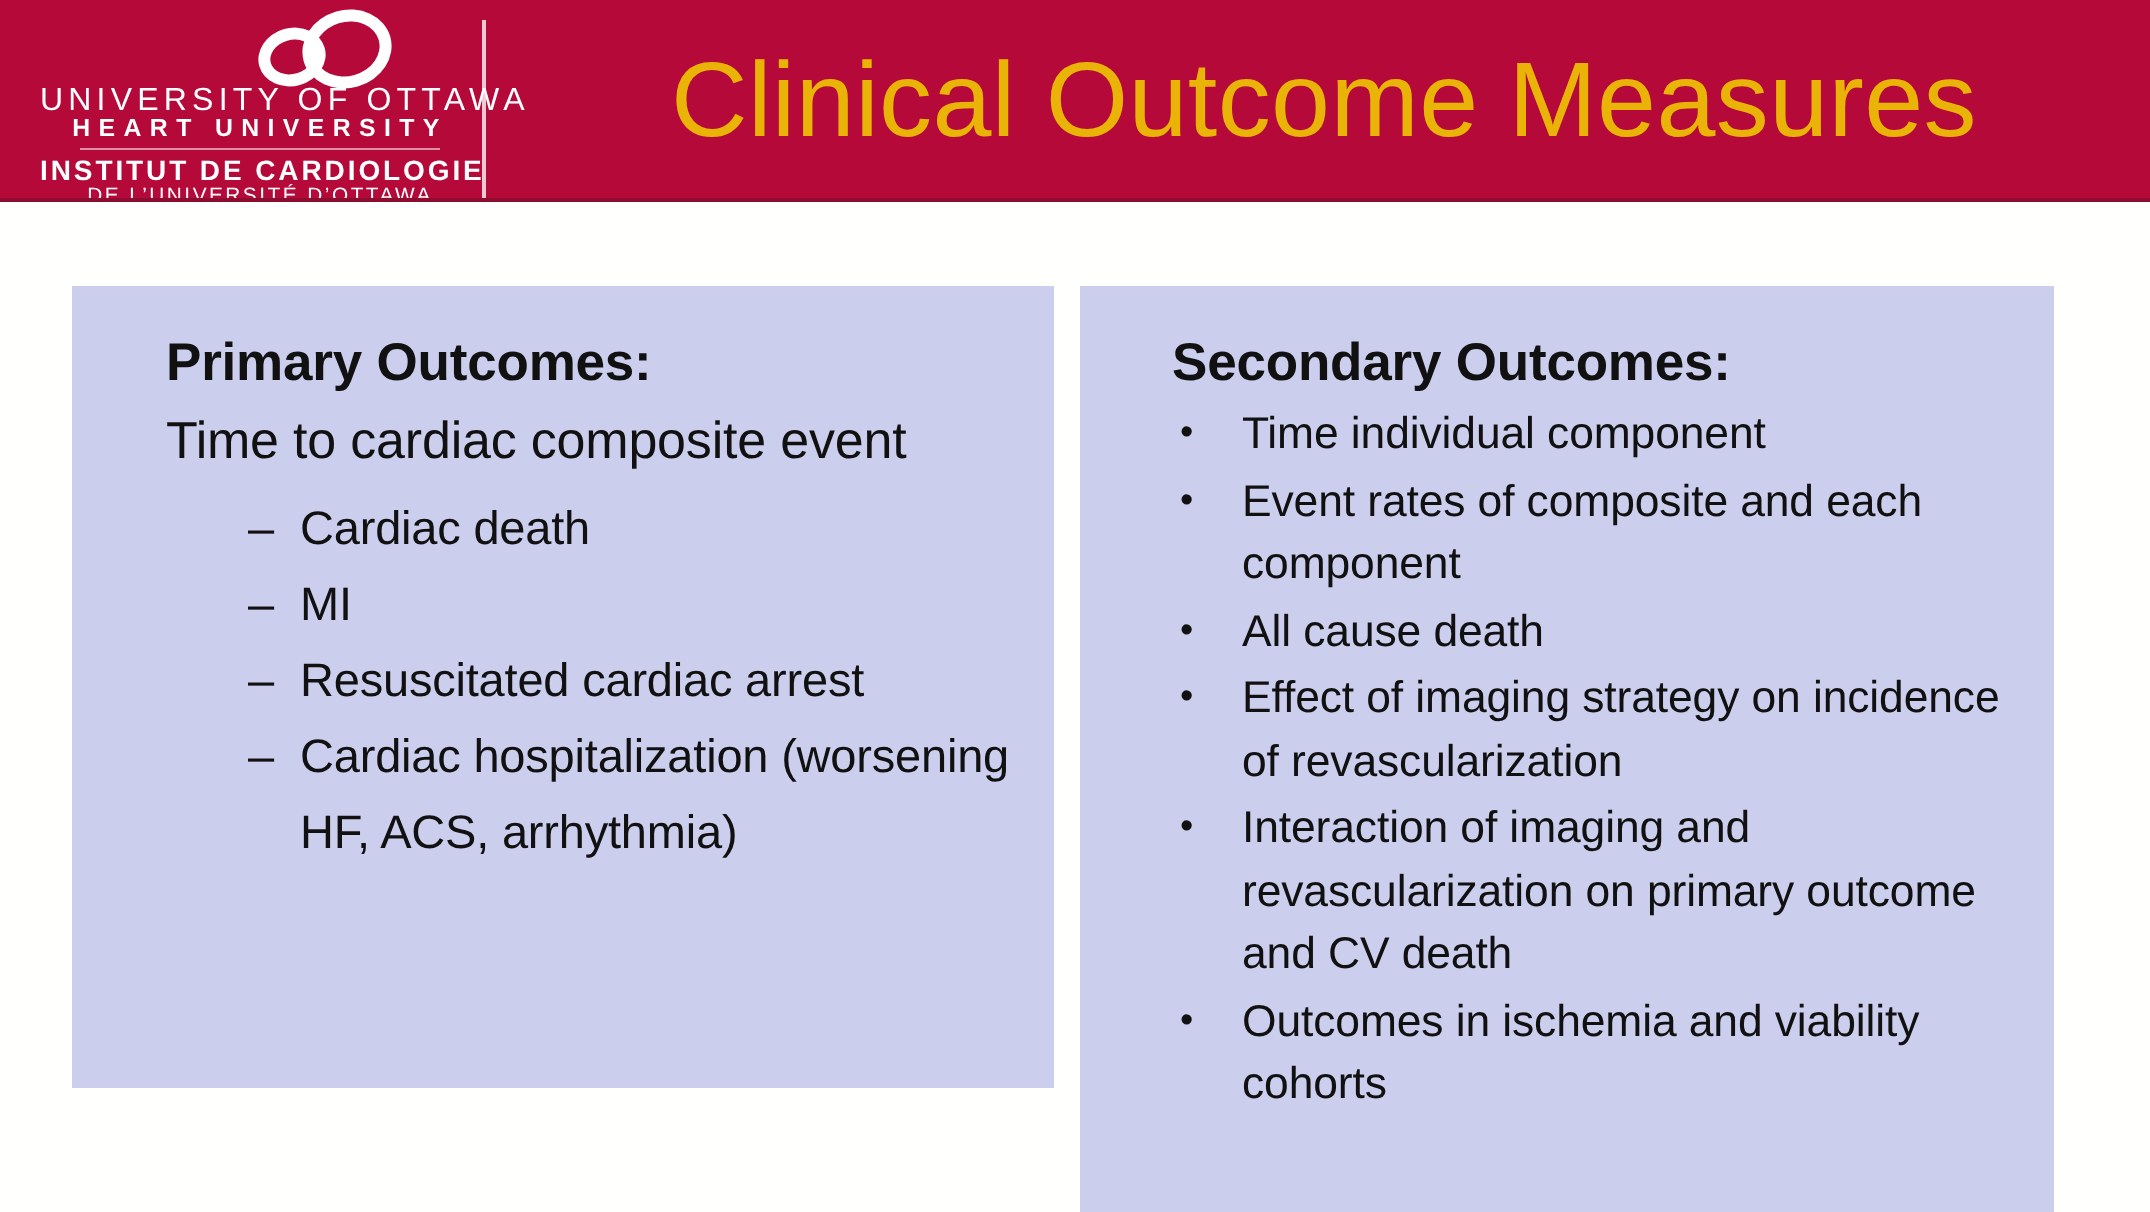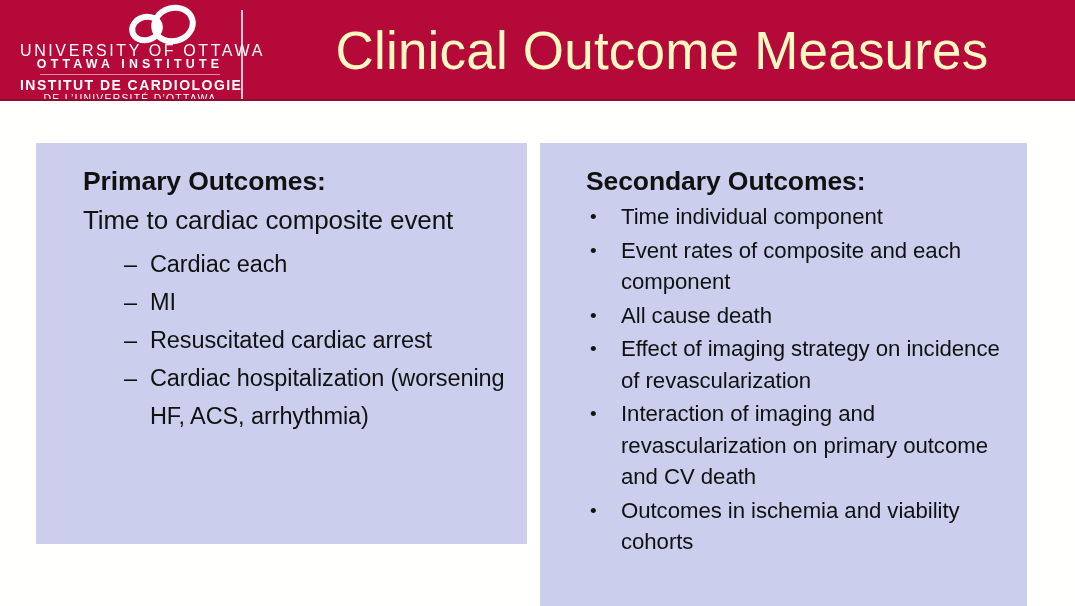--- a/index.html
+++ b/index.html
@@ -134,21 +134,21 @@
   
   .slide-title {
     position: absolute;
     left: 262px;
     top: 0;
     width: 800px;
     height: 101px;
     display: flex;
     align-items: center;
     justify-content: center;
-    color: #fef9c3;
+    color: #eab308;
     font-size: 53px;
     font-weight: 400;
     letter-spacing: 0.2px;
     white-space: nowrap;
   }
 
   
   .panel {
     position: absolute;
     background: #ccceee;
@@ -235,41 +235,41 @@
 
   <div class="header">
 
     <div class="logo-block">
       <div class="logo-rings">
         <span class="ring ring-left"></span>
         <span class="ring ring-right"></span>
       </div>
       <div class="logo-text">
         <div class="logo-line1">UNIVERSITY OF OTTAWA</div>
-        <div class="logo-line2">OTTAWA INSTITUTE</div>
+        <div class="logo-line2">HEART UNIVERSITY</div>
         <div class="logo-rule"></div>
         <div class="logo-line3">INSTITUT DE CARDIOLOGIE</div>
         <div class="logo-line4">DE L’UNIVERSITÉ D’OTTAWA</div>
       </div>
     </div>
 
     <div class="logo-divider"></div>
 
     <div class="slide-title">Clinical Outcome Measures</div>
 
     <div class="header-accent-line"></div>
   </div>
 
   <div class="panel panel-primary">
     <div class="panel-heading">Primary Outcomes:</div>
     <div class="lead-text">Time to cardiac composite event</div>
     <ul class="dash-list">
       <li class="dash-item">
         <span class="dash-mark">–</span>
-        <span>Cardiac each</span>
+        <span>Cardiac death</span>
       </li>
       <li class="dash-item">
         <span class="dash-mark">–</span>
         <span>MI</span>
       </li>
       <li class="dash-item">
         <span class="dash-mark">–</span>
         <span>Resuscitated cardiac arrest</span>
       </li>
       <li class="dash-item">

